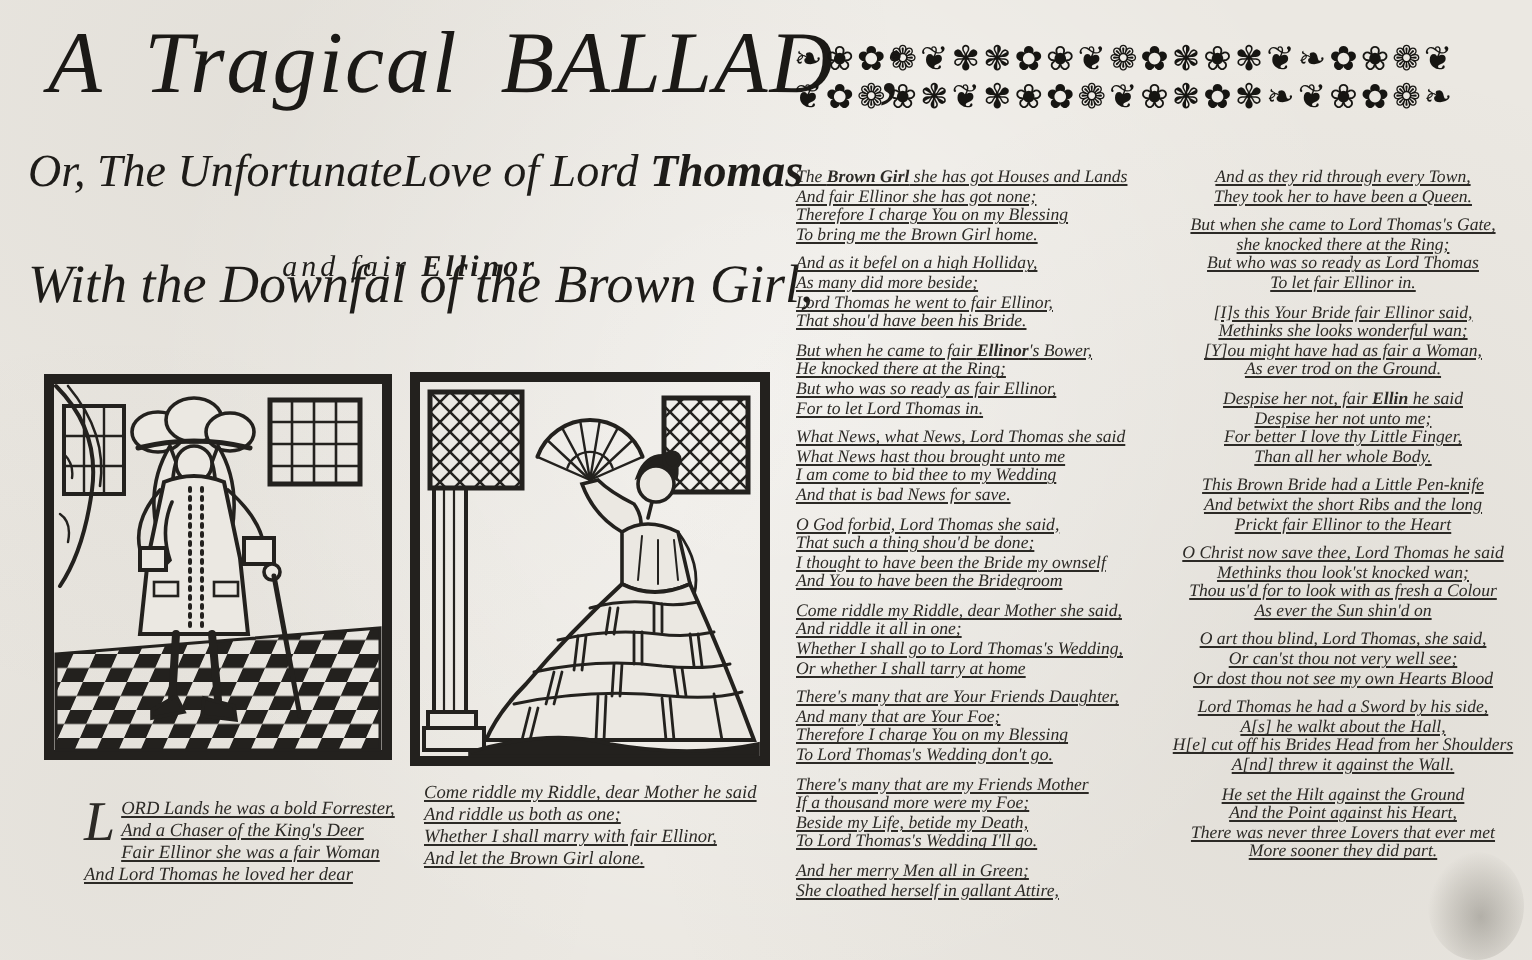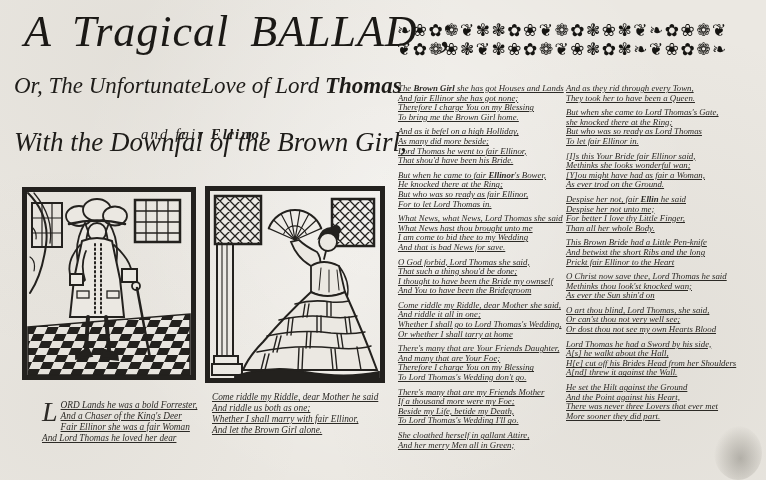--- a/index.html
+++ b/index.html
@@ -24,21 +24,21 @@
   .cut{position:absolute;margin:0;padding:0;}
   .cut-left{left:22px;top:187px;}
   .cut-right{left:205px;top:186px;}
   .cut svg{display:block;}
   .intro{position:absolute;width:192px;font-size:9.3px;line-height:11px;font-style:italic;color:var(--text);}
   .intro-left{left:42px;top:400px;}
   .intro-right{left:212px;top:392px;}
   .dropcap{float:left;font-size:28px;line-height:22px;margin:1px 3px 0 0;font-style:italic;color:var(--text);}
   .col{position:absolute;top:84px;font-size:8.8px;line-height:9.6px;font-style:italic;color:var(--text);}
   .col1{left:398px;width:178px;}
-  .col2{left:566px;width:187px;}
+  .col2{left:578px;width:187px;text-align:center;}
   .stanza{margin-bottom:5px;text-decoration:underline;}
   .line{white-space:nowrap;}
   .line b{font-weight:bold;}
   .smudge{position:absolute;left:714px;top:426px;width:48px;height:54px;border-radius:50%;
     background:radial-gradient(ellipse at 55% 60%, rgba(88,85,76,.36), rgba(120,116,106,.18) 45%, transparent 72%);}
 </style>
 </head>
 <body>
 
 <div class="paper">
@@ -227,22 +227,22 @@
         <div class="line">Therefore I charge You on my Blessing</div>
         <div class="line">To Lord Thomas's Wedding don't go.</div>
       </div>
       <div class="stanza">
         <div class="line">There's many that are my Friends Mother</div>
         <div class="line">If a thousand more were my Foe;</div>
         <div class="line">Beside my Life, betide my Death,</div>
         <div class="line">To Lord Thomas's Wedding I'll go.</div>
       </div>
       <div class="stanza">
+        <div class="line">And her merry Men all in Green;</div>
         <div class="line">She cloathed herself in gallant Attire,</div>
-        <div class="line">And her merry Men all in Green;</div>
       </div>
     </div>
   <div class="col col2">
       <div class="stanza">
         <div class="line">And as they rid through every Town,</div>
         <div class="line">They took her to have been a Queen.</div>
       </div>
       <div class="stanza">
         <div class="line">But when she came to Lord Thomas's Gate,</div>
         <div class="line">she knocked there at the Ring;</div>
@@ -262,20 +262,21 @@
         <div class="line">Than all her whole Body.</div>
       </div>
       <div class="stanza">
         <div class="line">This Brown Bride had a Little Pen-knife</div>
         <div class="line">And betwixt the short Ribs and the long</div>
         <div class="line">Prickt fair Ellinor to the Heart</div>
       </div>
       <div class="stanza">
         <div class="line">O Christ now save thee, Lord Thomas he said</div>
         <div class="line">Methinks thou look'st knocked wan;</div>
+        <div class="line">Thou us'd for to look with as fresh a Colour</div>
         <div class="line">As ever the Sun shin'd on</div>
       </div>
       <div class="stanza">
         <div class="line">O art thou blind, Lord Thomas, she said,</div>
         <div class="line">Or can'st thou not very well see;</div>
         <div class="line">Or dost thou not see my own Hearts Blood</div>
       </div>
       <div class="stanza">
         <div class="line">Lord Thomas he had a Sword by his side,</div>
         <div class="line">A[s] he walkt about the Hall,</div>

